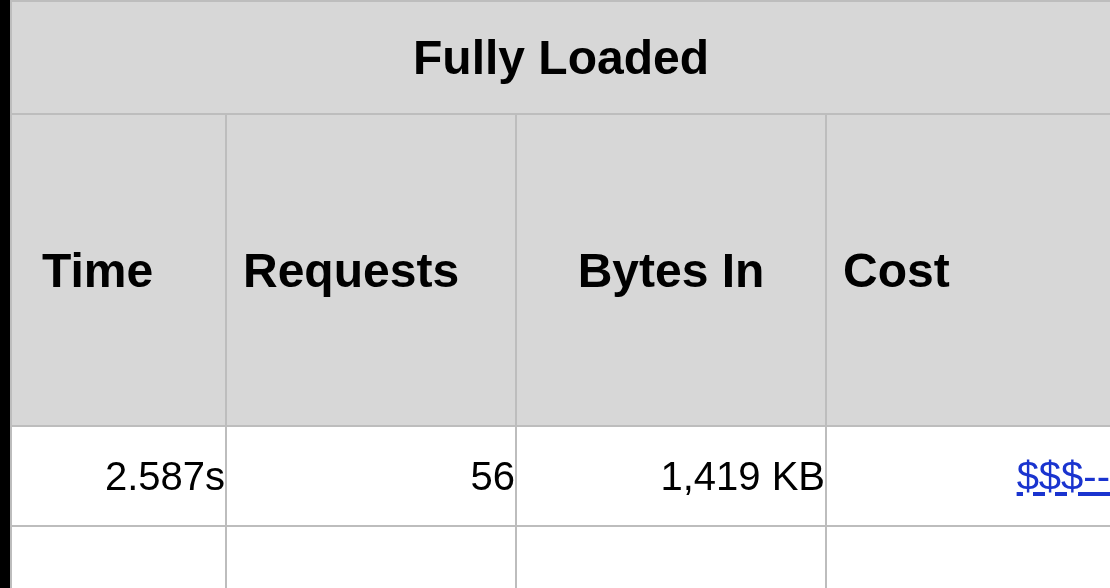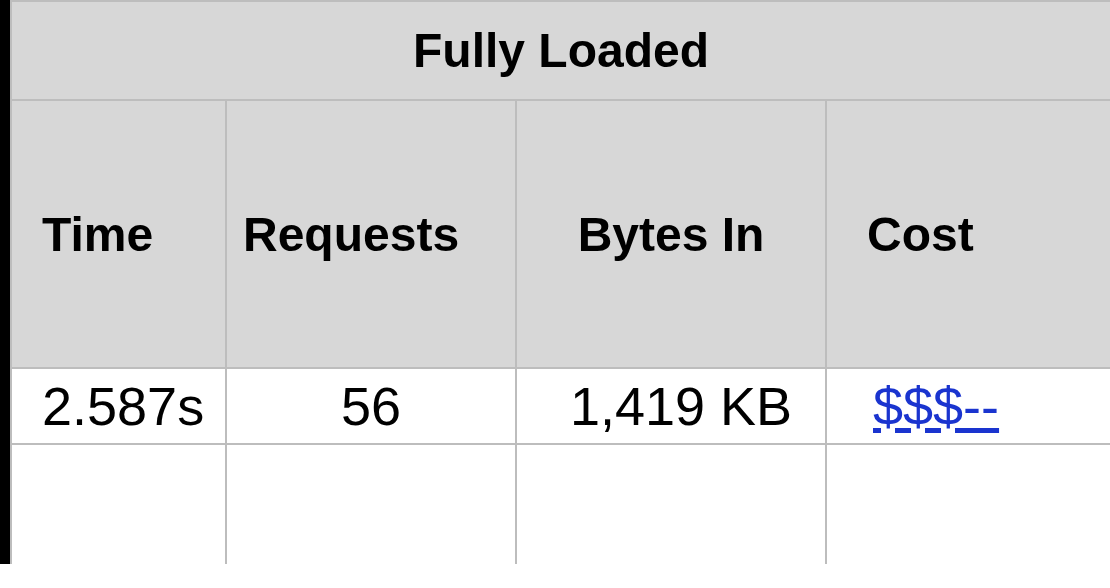--- a/index.html
+++ b/index.html
@@ -32,39 +32,40 @@
       border: 2px solid #bdbdbd;
       text-align: center;
       color: #000;
     }
     th {
       background: #d7d7d7;
       font-weight: 700;
     }
     .title-row th {
       font-size: 48px;
-      height: 99px;
+      height: 113px;
       vertical-align: middle;
     }
     .header-row th {
       font-size: 48px;
-      height: 268px;
+      height: 312px;
       vertical-align: middle;
     }
     .time-h     { text-align: left;  padding-left: 30px; }
     .requests-h { text-align: left;  padding-left: 16px; }
     .bytes-h    { text-align: center; margin-left: 14px; }
-    .cost-h     { text-align: left;  padding-left: 40px; }
+    .cost-h     { text-align: left;  padding-left: 16px; }
 
     .data-row td {
       background: #ffffff;
-      font-size: 54px;
-      height: 76px;
+      font-size: 40px;
+      height: 100px;
       vertical-align: middle;
       font-weight: 400;
+      text-align: right;
     }
     .time-v  { text-align: left; padding-left: 30px; }
     .req-v   { text-align: center; }
     .bytes-v { text-align: center; padding-left: 20px; }
     .cost-v  { text-align: left; padding-left: 46px; }
 
     .cost-v a {
       color: #1a34cf;
       text-decoration: underline;
       font-weight: 400;

